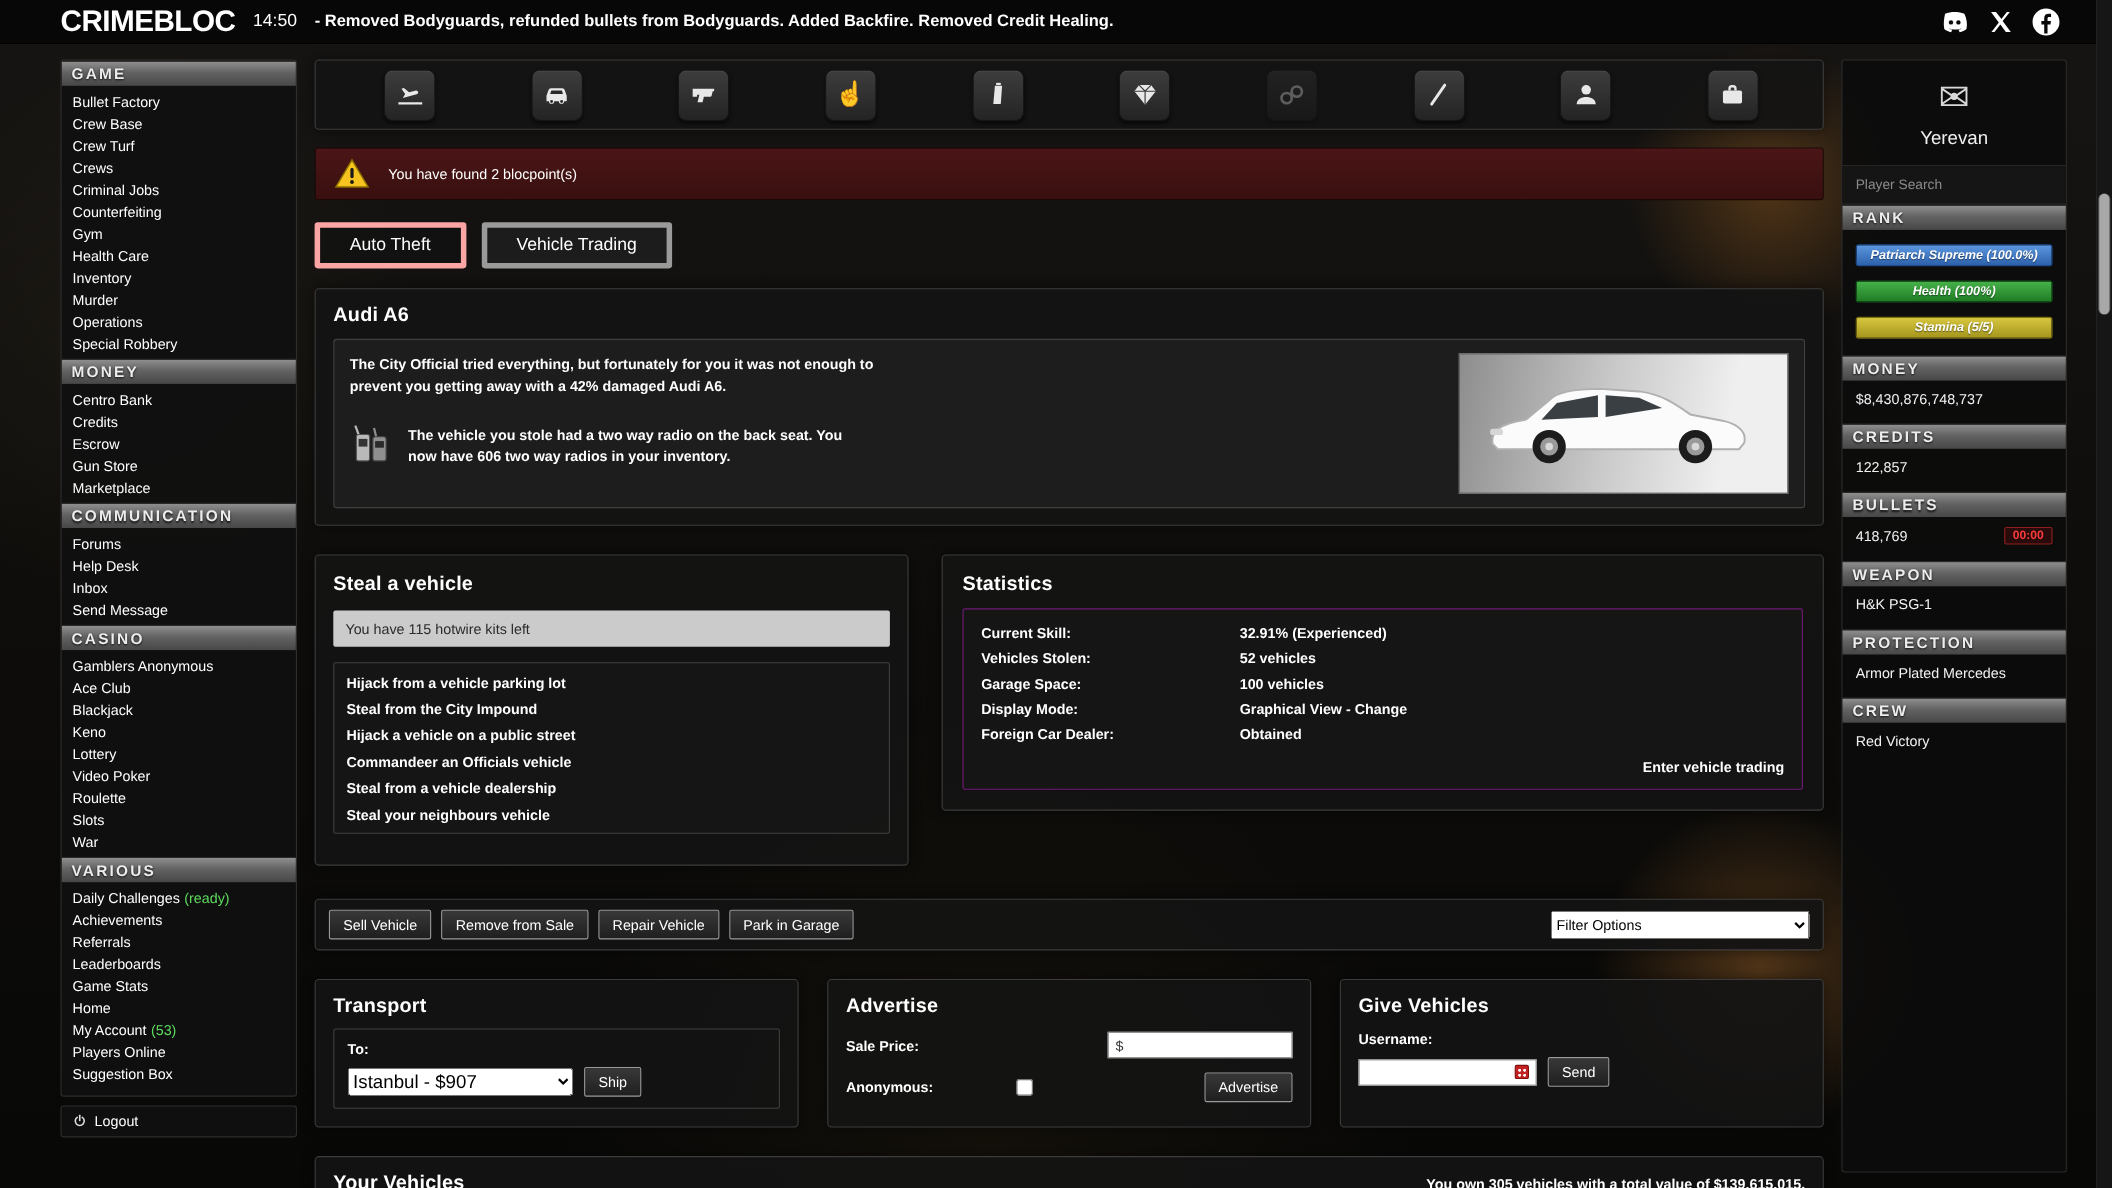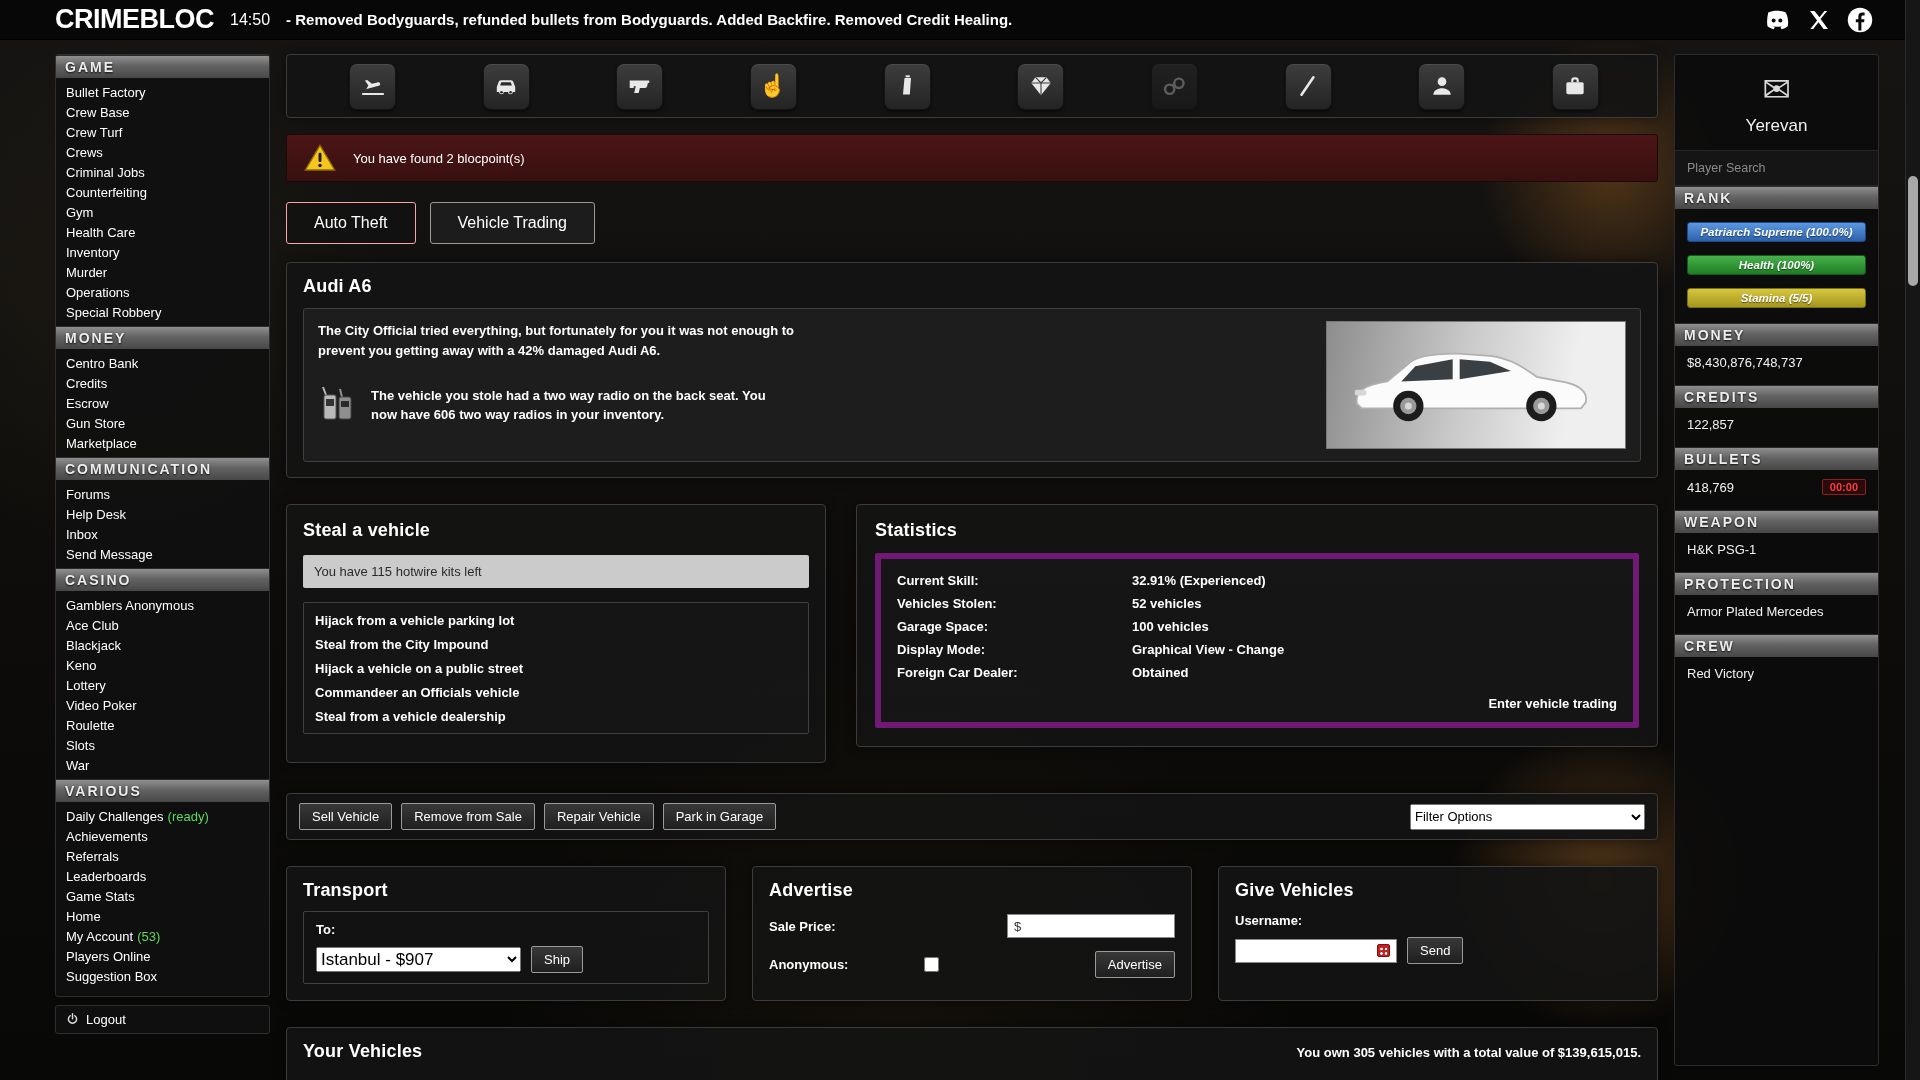--- a/index.html
+++ b/index.html
@@ -34,37 +34,37 @@
   .logoutbox { margin-top:8px; background:rgba(16,16,16,.94); border:1px solid #2e2e2e; border-radius:3px; padding:6px 10px; font-size:13px; display:flex; align-items:center; gap:7px; cursor:pointer; }
   
   .main { width:1372px; flex:none; }
   .panel { background:rgba(20,20,20,.92); border:1px solid #3c3c3c; border-radius:4px; box-shadow:0 0 12px rgba(0,0,0,.45); }
   .iconbar { height:64px; display:flex; align-items:center; justify-content:space-between; padding:0 58px 0 62px; }
   .tool { width:47px; height:47px; border-radius:8px; background:linear-gradient(180deg,#3d3d3d,#242424); border:1px solid #151515; box-shadow:inset 0 1px 0 rgba(255,255,255,.08), 0 2px 3px rgba(0,0,0,.5); display:flex; align-items:center; justify-content:center; cursor:pointer; color:#e8e8e8; font-size:22px; }
   .tool.dimmed { opacity:.35; cursor:default; }
   .alert { margin-top:16px; height:48px; background:linear-gradient(180deg,#4c1517,#38100f); border:1px solid #1f0808; border-radius:3px; display:flex; align-items:center; gap:17px; padding:0 17px; }
   .alert-text { font-size:13px; }
   .tabs { margin-top:20px; display:flex; gap:14px; }
-  .tab { height:42px; padding:0 27px; font-size:16px; color:#fff; background:rgba(18,18,18,.95); border:1px solid #fca5a5; border-radius:3px; cursor:pointer; font-family:inherit; }
+  .tab { height:42px; padding:0 27px; font-size:16px; color:#fff; background:rgba(18,18,18,.95); border:5px solid #fca5a5; border-radius:3px; cursor:pointer; font-family:inherit; }
   .tab.active { border-color:#9a9a9a; background:rgba(30,30,30,.95); }
   .ptitle { font-size:18px; font-weight:bold; letter-spacing:.2px; color:#fff; }
   .result-panel { margin-top:18px; padding:13px 16px 15px; }
   .result-box { margin-top:11px; border:1px solid #404040; background:rgba(38,38,38,.55); border-radius:3px; padding:12px 14px; display:flex; gap:20px; }
   .result-text { flex:1; font-size:13px; line-height:1.5; }
   .msg { max-width:520px; font-weight:bold; }
   .bonus-row { display:flex; gap:13px; margin-top:24px; align-items:center; }
   .bonus-row .msg { max-width:420px; }
   .car-image { width:300px; height:128px; flex:none; border:1px solid #777; background:linear-gradient(100deg,#8d8d8d 0%,#c9c9c9 45%,#efefef 80%); display:flex; align-items:center; justify-content:center; }
   .two-col { margin-top:26px; display:flex; gap:30px; align-items:flex-start; }
   .steal-panel { width:540px; flex:none; padding:15px 16px 28px; }
   .kits { margin-top:14px; background:#cbcbcb; color:#2b2b2b; font-size:13px; padding:9px 11px; border-radius:2px; }
   .options { margin-top:14px; border:1px solid #404040; border-radius:2px; list-style:none; padding:5px 0; background:rgba(30,30,30,.35); }
   .option { font-size:13px; font-weight:bold; padding:4.5px 11px; cursor:pointer; }
   .stats-panel { flex:1; padding:15px 18px 18px; }
-  .stats-box { margin-top:12px; border:6px solid #701a75; border-radius:2px; padding:10px 16px 10px; background:rgba(30,30,30,.35); }
+  .stats-box { margin-top:12px; border:1px solid #701a75; border-radius:2px; padding:10px 16px 10px; background:rgba(30,30,30,.35); }
   .stat-row { display:flex; font-size:13px; line-height:23px; }
   .stat-label { width:235px; font-weight:bold; }
   .stat-value { font-weight:bold; }
   .stats-footer { text-align:right; margin-top:10px; }
   .trade-link { font-size:13px; font-weight:bold; color:#fff; text-decoration:none; cursor:pointer; }
   .action-row { margin-top:30px; padding:9px 12px; display:flex; align-items:center; }
   .btns { display:flex; gap:9px; }
   .btn { background:linear-gradient(180deg,#383838,#1f1f1f); border:1px solid #9a9a9a; color:#fff; font-size:13px; padding:5px 12px; border-radius:2px; cursor:pointer; font-family:inherit; }
   .filter { margin-left:auto; width:235px; height:26px; font-size:13px; font-family:inherit; }
   .three-col { margin-top:26px; display:flex; gap:26px; }
@@ -367,20 +367,21 @@
             <li class="option">Hijack from a vehicle parking lot</li>
 
             <li class="option">Steal from the City Impound</li>
 
             <li class="option">Hijack a vehicle on a public street</li>
 
             <li class="option">Commandeer an Officials vehicle</li>
 
             <li class="option">Steal from a vehicle dealership</li>
 
+            <li class="option">Steal your neighbours vehicle</li>
           </ul>
       </section>
 
       <section class="panel stats-panel">
         <h2 class="ptitle">Statistics</h2>
         <div class="stats-box">
           <div>
 
               <div class="stat-row">
                 <span class="stat-label">Current Skill:</span>

